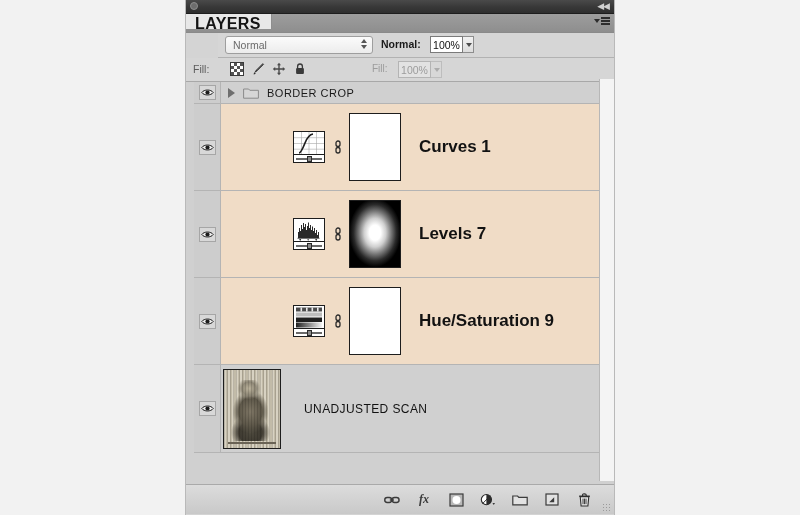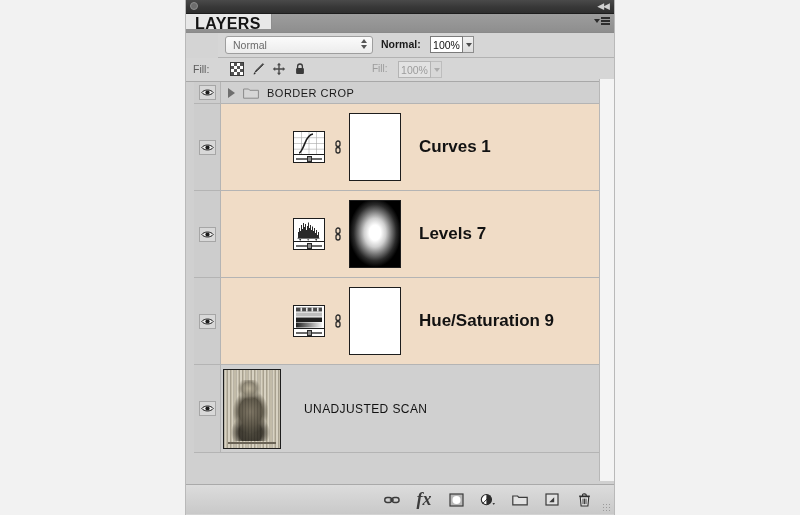--- a/index.html
+++ b/index.html
@@ -497,21 +497,21 @@
     height: 9px;
     background-image:
       radial-gradient(circle, #8d8d8d 0.8px, transparent 0.9px);
     background-size: 3px 3px;
     opacity: .8;
   }
 
   .fx-label {
     font-family: "Liberation Serif", serif;
     font-style: italic;
-    font-size: 18px;
+    font-size: 12px;
     color: #3c3c3c;
     font-weight: bold;
   }
 </style>
 </head>
 <body>
 
 <div id="root">
 
   <div class="panel">

